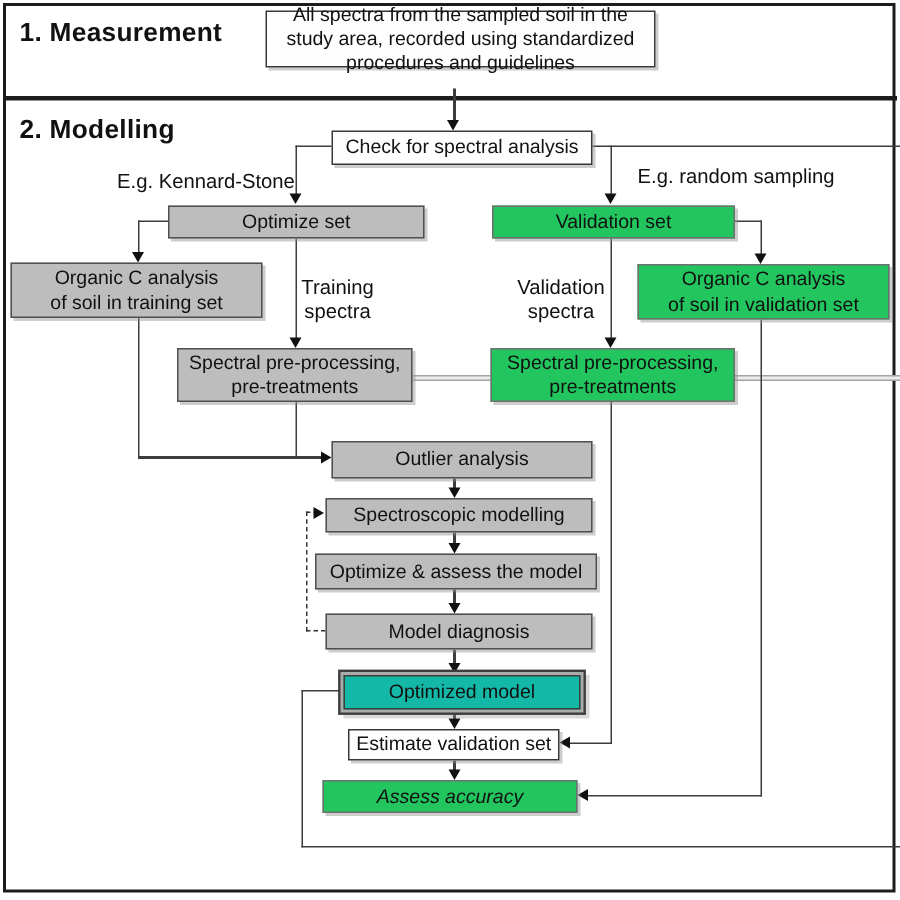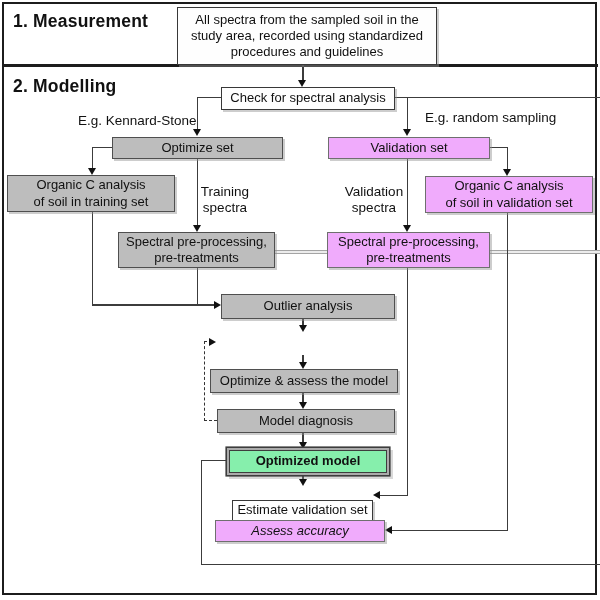--- a/index.html
+++ b/index.html
@@ -10,24 +10,24 @@
   .frame{position:absolute;border:2.5px solid #1c1c1c;background:transparent;z-index:0;}
   .divider{position:absolute;background:#1c1c1c;z-index:0;}
   .sec-title{position:absolute;font-size:17.5px;font-weight:bold;z-index:3;letter-spacing:.2px;}
   .node{
     position:absolute;display:flex;align-items:center;justify-content:center;
     text-align:center;box-sizing:border-box;font-size:13px;line-height:1.25;
     white-space:pre-line;z-index:2;background:#fff;
     box-shadow:2px 2px 0 rgba(145,145,145,.45);
   }
   .dark {background:#bdbdbd;border:1.6px solid #4f4f4f;}
-  .light{background:#f0abfc;border:1.6px solid #6f6f6f;}
+  .light{background:#22c55e;border:1.6px solid #6f6f6f;}
   .white{background:#fefefe;border:1.6px solid #383838;}
   .optimized{
-    background:#86efac;border:1.6px solid #3d3d3d;font-weight:bold;
+    background:#14b8a6;border:1.6px solid #3d3d3d;font-weight:normal;
     box-shadow:0 0 0 2px #ababab,0 0 0 3.6px #3d3d3d,3px 3px 0 3px rgba(145,145,145,.35);
   }
   .ln{position:absolute;background:#3c3c3c;z-index:1;}
   .dashv{position:absolute;width:0;border-left:1.8px dashed #333;z-index:1;}
   .dashh{position:absolute;height:0;border-top:1.8px dashed #333;z-index:1;}
   .grayline{position:absolute;height:2px;background:#ececec;border-top:1.7px solid #a4a4a4;border-bottom:1.7px solid #a4a4a4;z-index:1;}
   .ah-down{position:absolute;width:0;height:0;border-left:4.5px solid transparent;border-right:4.5px solid transparent;border-top:7px solid #111;z-index:2;}
   .ah-right{position:absolute;width:0;height:0;border-top:4.5px solid transparent;border-bottom:4.5px solid transparent;border-left:7px solid #111;z-index:2;}
   .ah-left{position:absolute;width:0;height:0;border-top:4.5px solid transparent;border-bottom:4.5px solid transparent;border-right:7px solid #111;z-index:2;}
   .annot{position:absolute;font-size:13.5px;z-index:3;line-height:1.2;white-space:pre-line;}
@@ -99,39 +99,40 @@
   <div class="ah-down" style="left:298.5px;top:362px;"></div>
   <div class="ln" style="left:302px;top:393px;width:1.8px;height:10px;"></div>
   <div class="ah-down" style="left:298.5px;top:402px;"></div>
   <div class="ln" style="left:302px;top:433px;width:1.8px;height:10px;"></div>
   <div class="ah-down" style="left:298.5px;top:442px;"></div>
   <div class="ln" style="left:302px;top:473px;width:1.8px;height:7px;"></div>
   <div class="ah-down" style="left:298.5px;top:479px;"></div>
   <div class="ln" style="left:302px;top:507px;width:1.8px;height:7px;"></div>
   <div class="ah-down" style="left:298.5px;top:513px;"></div>
 
-  <div class="node white" style="left:177px;top:7px;width:260px;height:58px;">All spectra from the sampled soil in the
+  <div class="node white" style="left:177px;top:7px;width:260px;height:38px;">All spectra from the sampled soil in the
 study area, recorded using standardized
 procedures and guidelines</div>
   <div class="node white" style="left:221px;top:87px;width:174px;height:23px;">Check for spectral analysis</div>
   <div class="node dark" style="left:112px;top:137px;width:171px;height:22px;">Optimize set</div>
   <div class="node light" style="left:328px;top:137px;width:162px;height:22px;">Validation set</div>
   <div class="node dark" style="left:7px;top:175px;width:168px;height:37px;">Organic C analysis
 of soil in training set</div>
   <div class="node light" style="left:425px;top:176px;width:168px;height:37px;">Organic C analysis
 of soil in validation set</div>
   <div class="node dark" style="left:118px;top:232px;width:157px;height:36px;">Spectral pre-processing,
 pre-treatments</div>
   <div class="node light" style="left:327px;top:232px;width:163px;height:36px;">Spectral pre-processing,
 pre-treatments</div>
   <div class="node dark" style="left:221px;top:294px;width:174px;height:25px;">Outlier analysis</div>
+  <div class="node dark" style="left:217px;top:332px;width:178px;height:23px;">Spectroscopic modelling</div>
   <div class="node dark" style="left:210px;top:369px;width:188px;height:24px;">Optimize &amp; assess the model</div>
   <div class="node dark" style="left:217px;top:409px;width:178px;height:24px;">Model diagnosis</div>
   <div class="node optimized" style="left:229px;top:450px;width:158px;height:23px;">Optimized model</div>
-  <div class="node white" style="left:232px;top:486px;width:141px;height:21px;margin-top:14px;">Estimate validation set</div>
+  <div class="node white" style="left:232px;top:486px;width:141px;height:21px;">Estimate validation set</div>
   <div class="node light" style="left:215px;top:520px;width:170px;height:22px;font-style:italic;">Assess accuracy</div>
 
   <div class="annot" style="left:78px;top:113px;">E.g. Kennard-Stone</div>
   <div class="annot" style="left:425px;top:110px;">E.g. random sampling</div>
   <div class="annot" style="left:194px;top:184px;width:62px;text-align:center;">Training
 spectra</div>
   <div class="annot" style="left:342px;top:184px;width:64px;text-align:center;">Validation
 spectra</div>
 
 </div>

